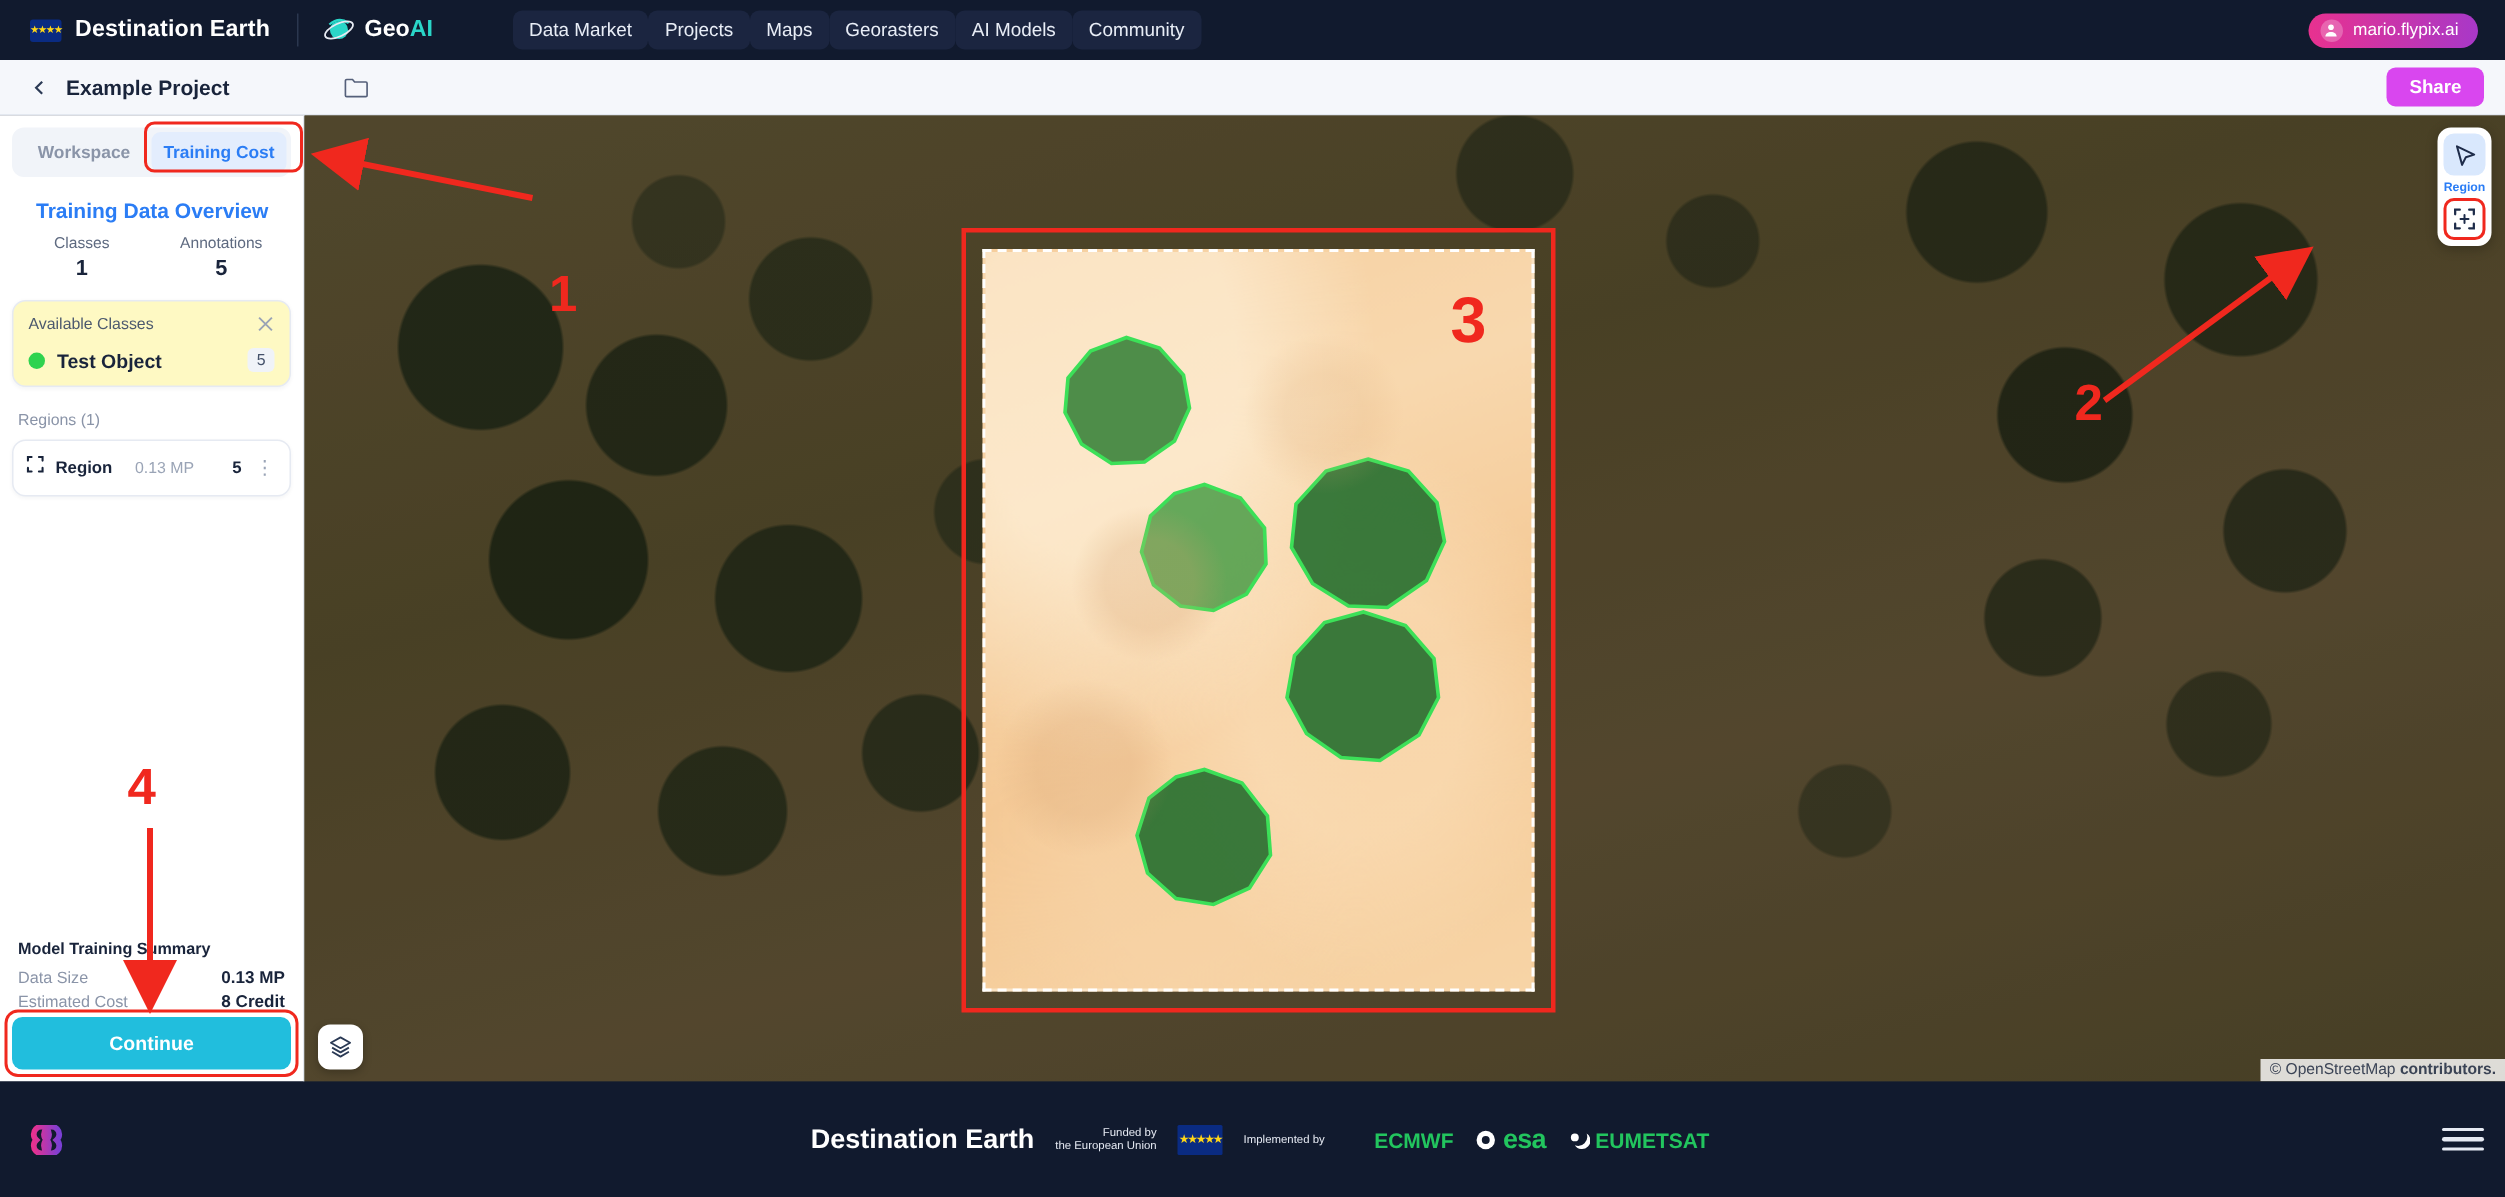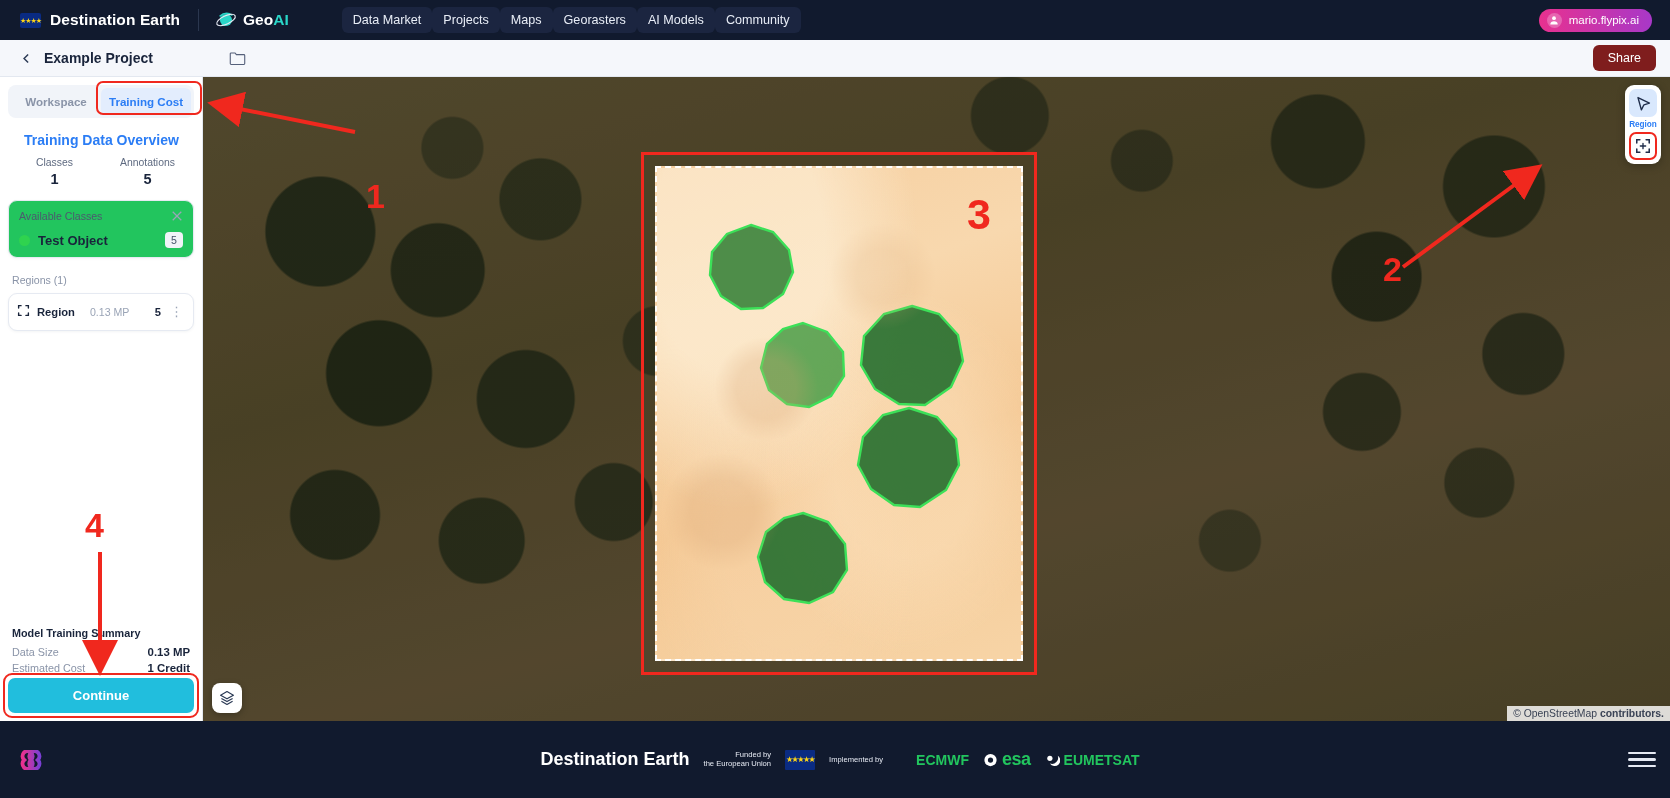--- a/index.html
+++ b/index.html
@@ -49,21 +49,21 @@
     background: #f5f7fb; display: flex; align-items: center; padding: 0 14px;
     border-bottom: 1px solid #e3e8f0;
   }
   .backbtn {
     width: 24px; height: 24px; display: flex; align-items: center; justify-content: center;
     cursor: pointer; color: #2b3a55;
   }
   .projtitle { font-size: 14px; font-weight: bold; color: #19243b; margin-left: 6px; }
   .folderbtn { margin-left: 76px; cursor: pointer; display:flex; }
   .sharebtn {
-    background: #7f1d1d; color: #fff; font-size: 12.5px; font-weight: normal;
+    background: #d946ef; color: #fff; font-size: 12.5px; font-weight: bold;
     padding: 6px 15px; border-radius: 6px; border: none; cursor: pointer;
   }
 
   
   .sidebar {
     position: absolute; left: 0; top: 77px; width: 203px; height: 644px;
     background: #ffffff; border-right: 1px solid #e3e8f0;
     display: flex; flex-direction: column; padding: 8px;
   }
   .tabs {
@@ -77,21 +77,21 @@
   .tab-hl {
     position: absolute; left: 88px; top: -4px; width: 106px; height: 34px;
     border: 2.5px solid #f0281e; border-radius: 7px; pointer-events: none;
   }
   .sect-title { font-size: 14px; color: #2b7df5; font-weight: bold; margin: 14px 0 0 16px; }
   .stats { display: flex; margin-top: 9px; }
   .stat { flex: 1; text-align: center; }
   .stat-l { font-size: 10.4px; color: #5e6a80; }
   .stat-v { font-size: 14.5px; color: #19243b; font-weight: bold; margin-top: 3px; }
   .card {
-    margin-top: 13px; background: #22c55e; border: 1px solid #e6eaf2; border-radius: 9px;
+    margin-top: 13px; background: #fef9c3; border: 1px solid #e6eaf2; border-radius: 9px;
     padding: 9px 10px; box-shadow: 0 1px 3px rgba(20,30,60,.05);
   }
   .card-head { display: flex; align-items: center; justify-content: space-between; }
   .card-title { font-size: 10.6px; color: #4c596e; }
   .xbtn { cursor: pointer; color: #9aa4b6; display: flex; }
   .class-row { display: flex; align-items: center; margin-top: 10px; }
   .dot { width: 11px; height: 11px; border-radius: 50%; background: #2fd34f; margin-right: 8px; }
   .class-name { font-size: 13px; font-weight: bold; color: #19243b; flex: 1; }
   .pill { font-size: 10.6px; color: #44516a; background: #f0f3f8; border-radius: 4px; padding: 2px 6px; }
   .regions-lbl { font-size: 10.6px; color: #8a94a8; margin: 16px 0 0 4px; }
@@ -340,21 +340,21 @@
 
     <div class="sb-bottom">
       <div class="summary">
         <div class="sum-title">Model Training Summary</div>
         <div class="sum-row">
           <span class="sum-l">Data Size</span>
           <span class="sum-v">0.13 MP</span>
         </div>
         <div class="sum-row">
           <span class="sum-l">Estimated Cost</span>
-          <span class="sum-v">1 Credit</span>
+          <span class="sum-v">8 Credit</span>
         </div>
       </div>
       <div class="cont-wrap">
         <button class="cont-btn">Continue</button>
         <div class="cont-hl"></div>
       </div>
     </div>
   </div>
 
   <div class="map">

